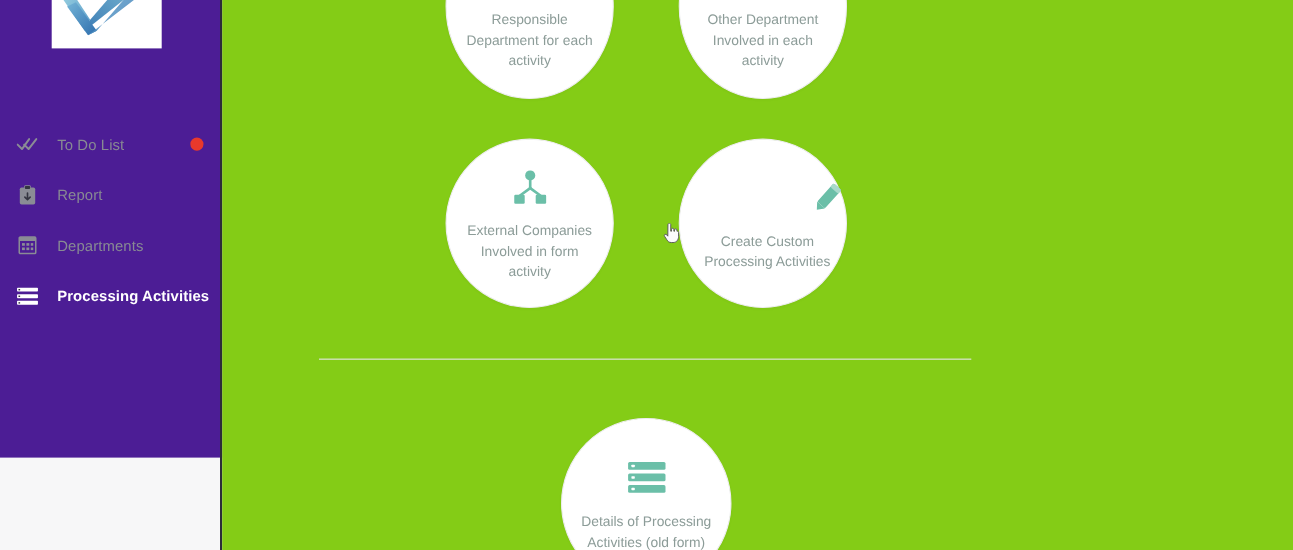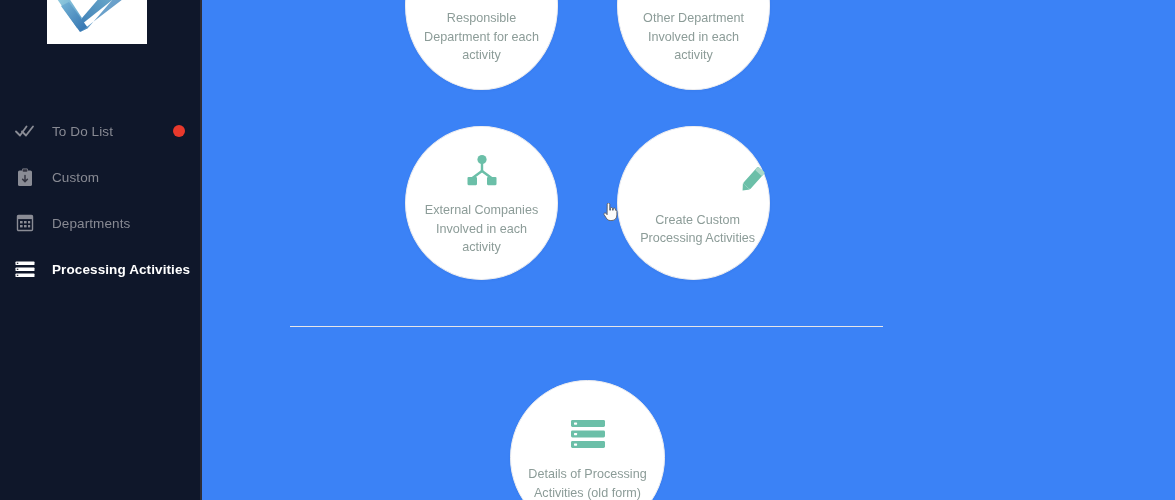--- a/index.html
+++ b/index.html
@@ -19,22 +19,22 @@
     width: 1175px;
     height: 500px;
     display: block;
   }
 
   
   .sidebar {
     position: absolute;
     left: 0; top: 0;
     width: 202px;
-    height: 500px;
-    background: #0f172a;
+    height: 416px;
+    background: #4c1d95;
     box-sizing: border-box;
   }
   .sidebar-edge {
     position: absolute;
     right: 0; top: 0;
     width: 2px; height: 500px;
     background: #2c2d38;
   }
   .logo-box {
     position: absolute;
@@ -85,21 +85,21 @@
     width: 12px; height: 12px;
     border-radius: 50%;
     background: #e8392c;
   }
 
   
   .main {
     position: absolute;
     left: 202px; top: 0;
     width: 973px; height: 500px;
-    background: #3b82f6;
+    background: #84cc16;
   }
 
   .tile {
     position: absolute;
     border-radius: 50%;
     background: #ffffff;
     border: 1px solid #ededef;
     box-shadow: 0 1px 3px rgba(0,0,0,0.035);
     display: flex;
     flex-direction: column;
@@ -215,21 +215,21 @@
 
       <div class="nav-item">
         <span class="nav-icon">
           <svg width="16" height="19" viewBox="0 0 16 19">
             <rect x="1" y="2.5" width="14" height="15.5" rx="1.6" fill="#8a8c95"></rect>
             <rect x="5" y="0.5" width="6" height="4" rx="1.2" fill="#8a8c95"></rect>
             <rect x="5.6" y="1.2" width="4.8" height="2.6" rx="0.8" fill="#343541"></rect>
             <path d="M8 7.5 L8 13.5 M5.6 11.2 L8 13.6 L10.4 11.2" fill="none" stroke="#343541" stroke-width="1.5" stroke-linecap="round" stroke-linejoin="round"></path>
           </svg>
         </span>
-        <span class="nav-label">Custom</span>
+        <span class="nav-label">Report</span>
       </div>
 
       <div class="nav-item">
         <span class="nav-icon">
           <svg width="18" height="18" viewBox="0 0 18 18">
             <rect x="1.5" y="1.5" width="15" height="15" rx="1" fill="none" stroke="#8a8c95" stroke-width="1.4"></rect>
             <rect x="1.5" y="1.5" width="15" height="3.6" fill="#8a8c95"></rect>
             <rect x="4" y="7" width="2.6" height="2.4" fill="#8a8c95"></rect>
             <rect x="8" y="7" width="2.6" height="2.4" fill="#8a8c95"></rect>
             <rect x="12" y="7" width="2.2" height="2.4" fill="#8a8c95"></rect>
@@ -278,21 +278,21 @@
         <svg width="34" height="32" viewBox="0 0 34 32">
           <circle cx="17" cy="5.5" r="4.6" fill="#6bbfa8"></circle>
           <path d="M17 10 L17 17" stroke="#6bbfa8" stroke-width="2.4" stroke-linecap="round"></path>
           <path d="M17 17 L7.5 24" stroke="#6bbfa8" stroke-width="2.4" stroke-linecap="round"></path>
           <path d="M17 17 L26.5 24" stroke="#6bbfa8" stroke-width="2.4" stroke-linecap="round"></path>
           <rect x="2.5" y="23" width="9.5" height="8.2" rx="1.1" fill="#6bbfa8"></rect>
           <rect x="22" y="23" width="9.5" height="8.2" rx="1.1" fill="#6bbfa8"></rect>
         </svg>
       </div>
       <div class="tile-label">External Companies
-Involved in each activity</div>
+Involved in form activity</div>
     </div>
 
     <div class="tile r2 r2c2">
       <div class="tile-icon">
         <svg width="34" height="34" viewBox="0 0 34 34">
           <g transform="rotate(42 17 17)">
             <rect x="12.4" y="3" width="9.4" height="22.5" rx="1.4" fill="#6bbfa8"></rect>
             <rect x="12.4" y="3" width="9.4" height="4.6" rx="1.4" fill="#a9d9cb"></rect>
             <path d="M12.4 25.5 L17.1 31.2 L21.8 25.5 Z" fill="#6bbfa8"></path>
           </g>

